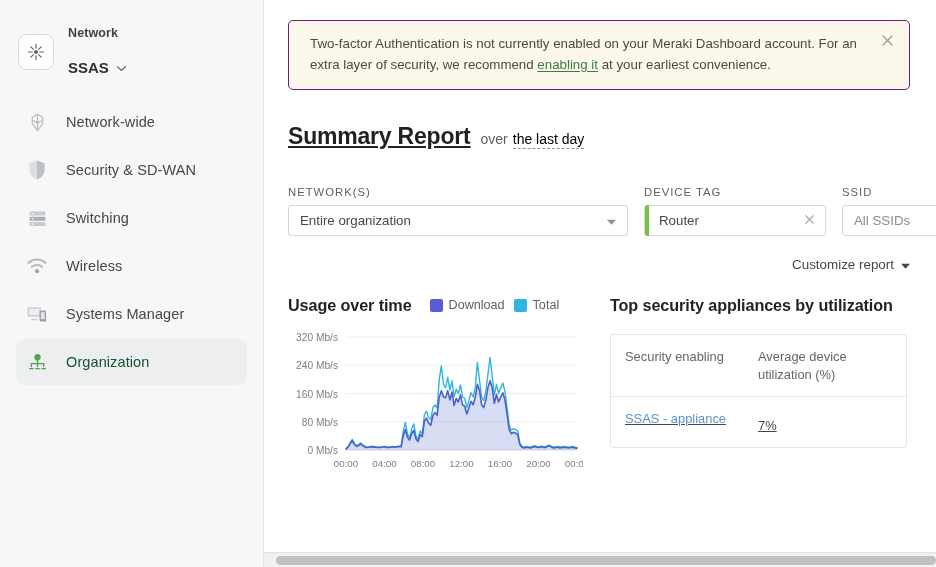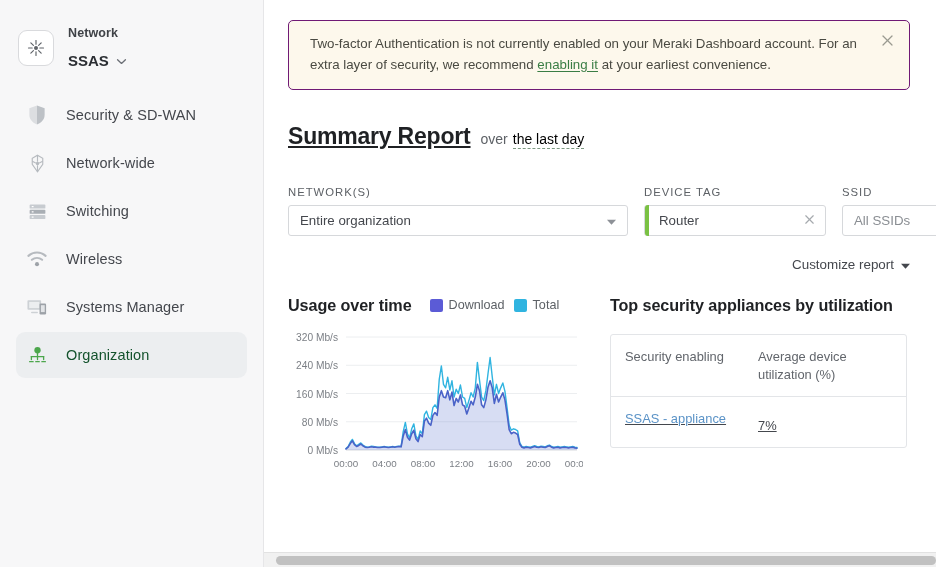--- a/index.html
+++ b/index.html
@@ -22,21 +22,21 @@
   }
   .net-header { display: flex; align-items: center; padding: 26px 0 0 18px; }
   .net-logo {
     width: 36px; height: 36px; border-radius: 9px;
     border: 1px solid #d9dadd; background: #fff;
     display: flex; align-items: center; justify-content: center;
     flex: 0 0 36px;
   }
   .net-text { margin-left: 14px; line-height: 1.25; }
   .net-label { font-size: 12.5px; color: #3f4247; font-weight: 600; letter-spacing: .1px; }
-  .net-name-row { display: flex; align-items: center; gap: 7px; margin-top: 10px; }
+  .net-name-row { display: flex; align-items: center; gap: 7px; margin-top: 17px; }
   .net-name { font-size: 15px; color: #2b2e33; font-weight: 600; }
   .caret-sm { color: #6b6f76; font-size: 11px; line-height: 1; }
 
   .nav { margin-top: 22px; padding: 0 16px; }
   .nav-item {
     display: flex; align-items: center;
     height: 46px; border-radius: 9px;
     padding-left: 6px; margin-bottom: 2px;
     cursor: pointer;
   }
@@ -200,40 +200,40 @@
               </svg>
           </span>
         </div>
       </div>
     </div>
 
     <nav class="nav">
 
       <div class="nav-item">
         <span class="nav-ico">
-          <svg width="20" height="22" viewBox="0 0 22 24" fill="none">
-            <path d="M11 1.6 L19.4 4.6 V12.1 C19.4 17 15.6 20.9 11 22.4 Z" fill="#bdc1c6"></path>
-            <path d="M11 1.6 L2.6 4.6 V12.1 C2.6 17 6.4 20.9 11 22.4 Z" fill="#dcdee1"></path>
-          </svg>
-        </span>
-        <span class="nav-lbl">Security &amp; SD-WAN</span>
-      </div>
-
-      <div class="nav-item">
-        <span class="nav-ico">
           <svg width="21" height="21" viewBox="0 0 24 24" fill="none" stroke="#b6babf" stroke-width="1.3">
             <circle cx="12" cy="12" r="2" fill="#b6babf" stroke="none"></circle>
             <path d="M12 2.5 L18 6 L18 13 L12 21.5 L6 13 L6 6 Z"></path>
             <line x1="12" y1="2.5" x2="12" y2="10"></line>
             <line x1="12" y1="14" x2="12" y2="21.5"></line>
             <line x1="6" y1="9.5" x2="10" y2="11.4"></line>
             <line x1="18" y1="9.5" x2="14" y2="11.4"></line>
           </svg>
         </span>
         <span class="nav-lbl">Network-wide</span>
+      </div>
+
+      <div class="nav-item">
+        <span class="nav-ico">
+          <svg width="20" height="22" viewBox="0 0 22 24" fill="none">
+            <path d="M11 1.6 L19.4 4.6 V12.1 C19.4 17 15.6 20.9 11 22.4 Z" fill="#bdc1c6"></path>
+            <path d="M11 1.6 L2.6 4.6 V12.1 C2.6 17 6.4 20.9 11 22.4 Z" fill="#dcdee1"></path>
+          </svg>
+        </span>
+        <span class="nav-lbl">Security &amp; SD-WAN</span>
       </div>
 
       <div class="nav-item">
         <span class="nav-ico">
           <svg width="21" height="21" viewBox="0 0 24 24">
             <rect x="3" y="4" width="18" height="4.6" rx="1" fill="#c7cbd0"></rect>
             <rect x="3" y="10" width="18" height="4.6" rx="1" fill="#a9aeb4"></rect>
             <rect x="3" y="16" width="18" height="4.6" rx="1" fill="#c7cbd0"></rect>
             <rect x="5.4" y="5.7" width="2.1" height="1.4" fill="#fff"></rect>
             <rect x="5.4" y="11.7" width="2.1" height="1.4" fill="#fff"></rect>

